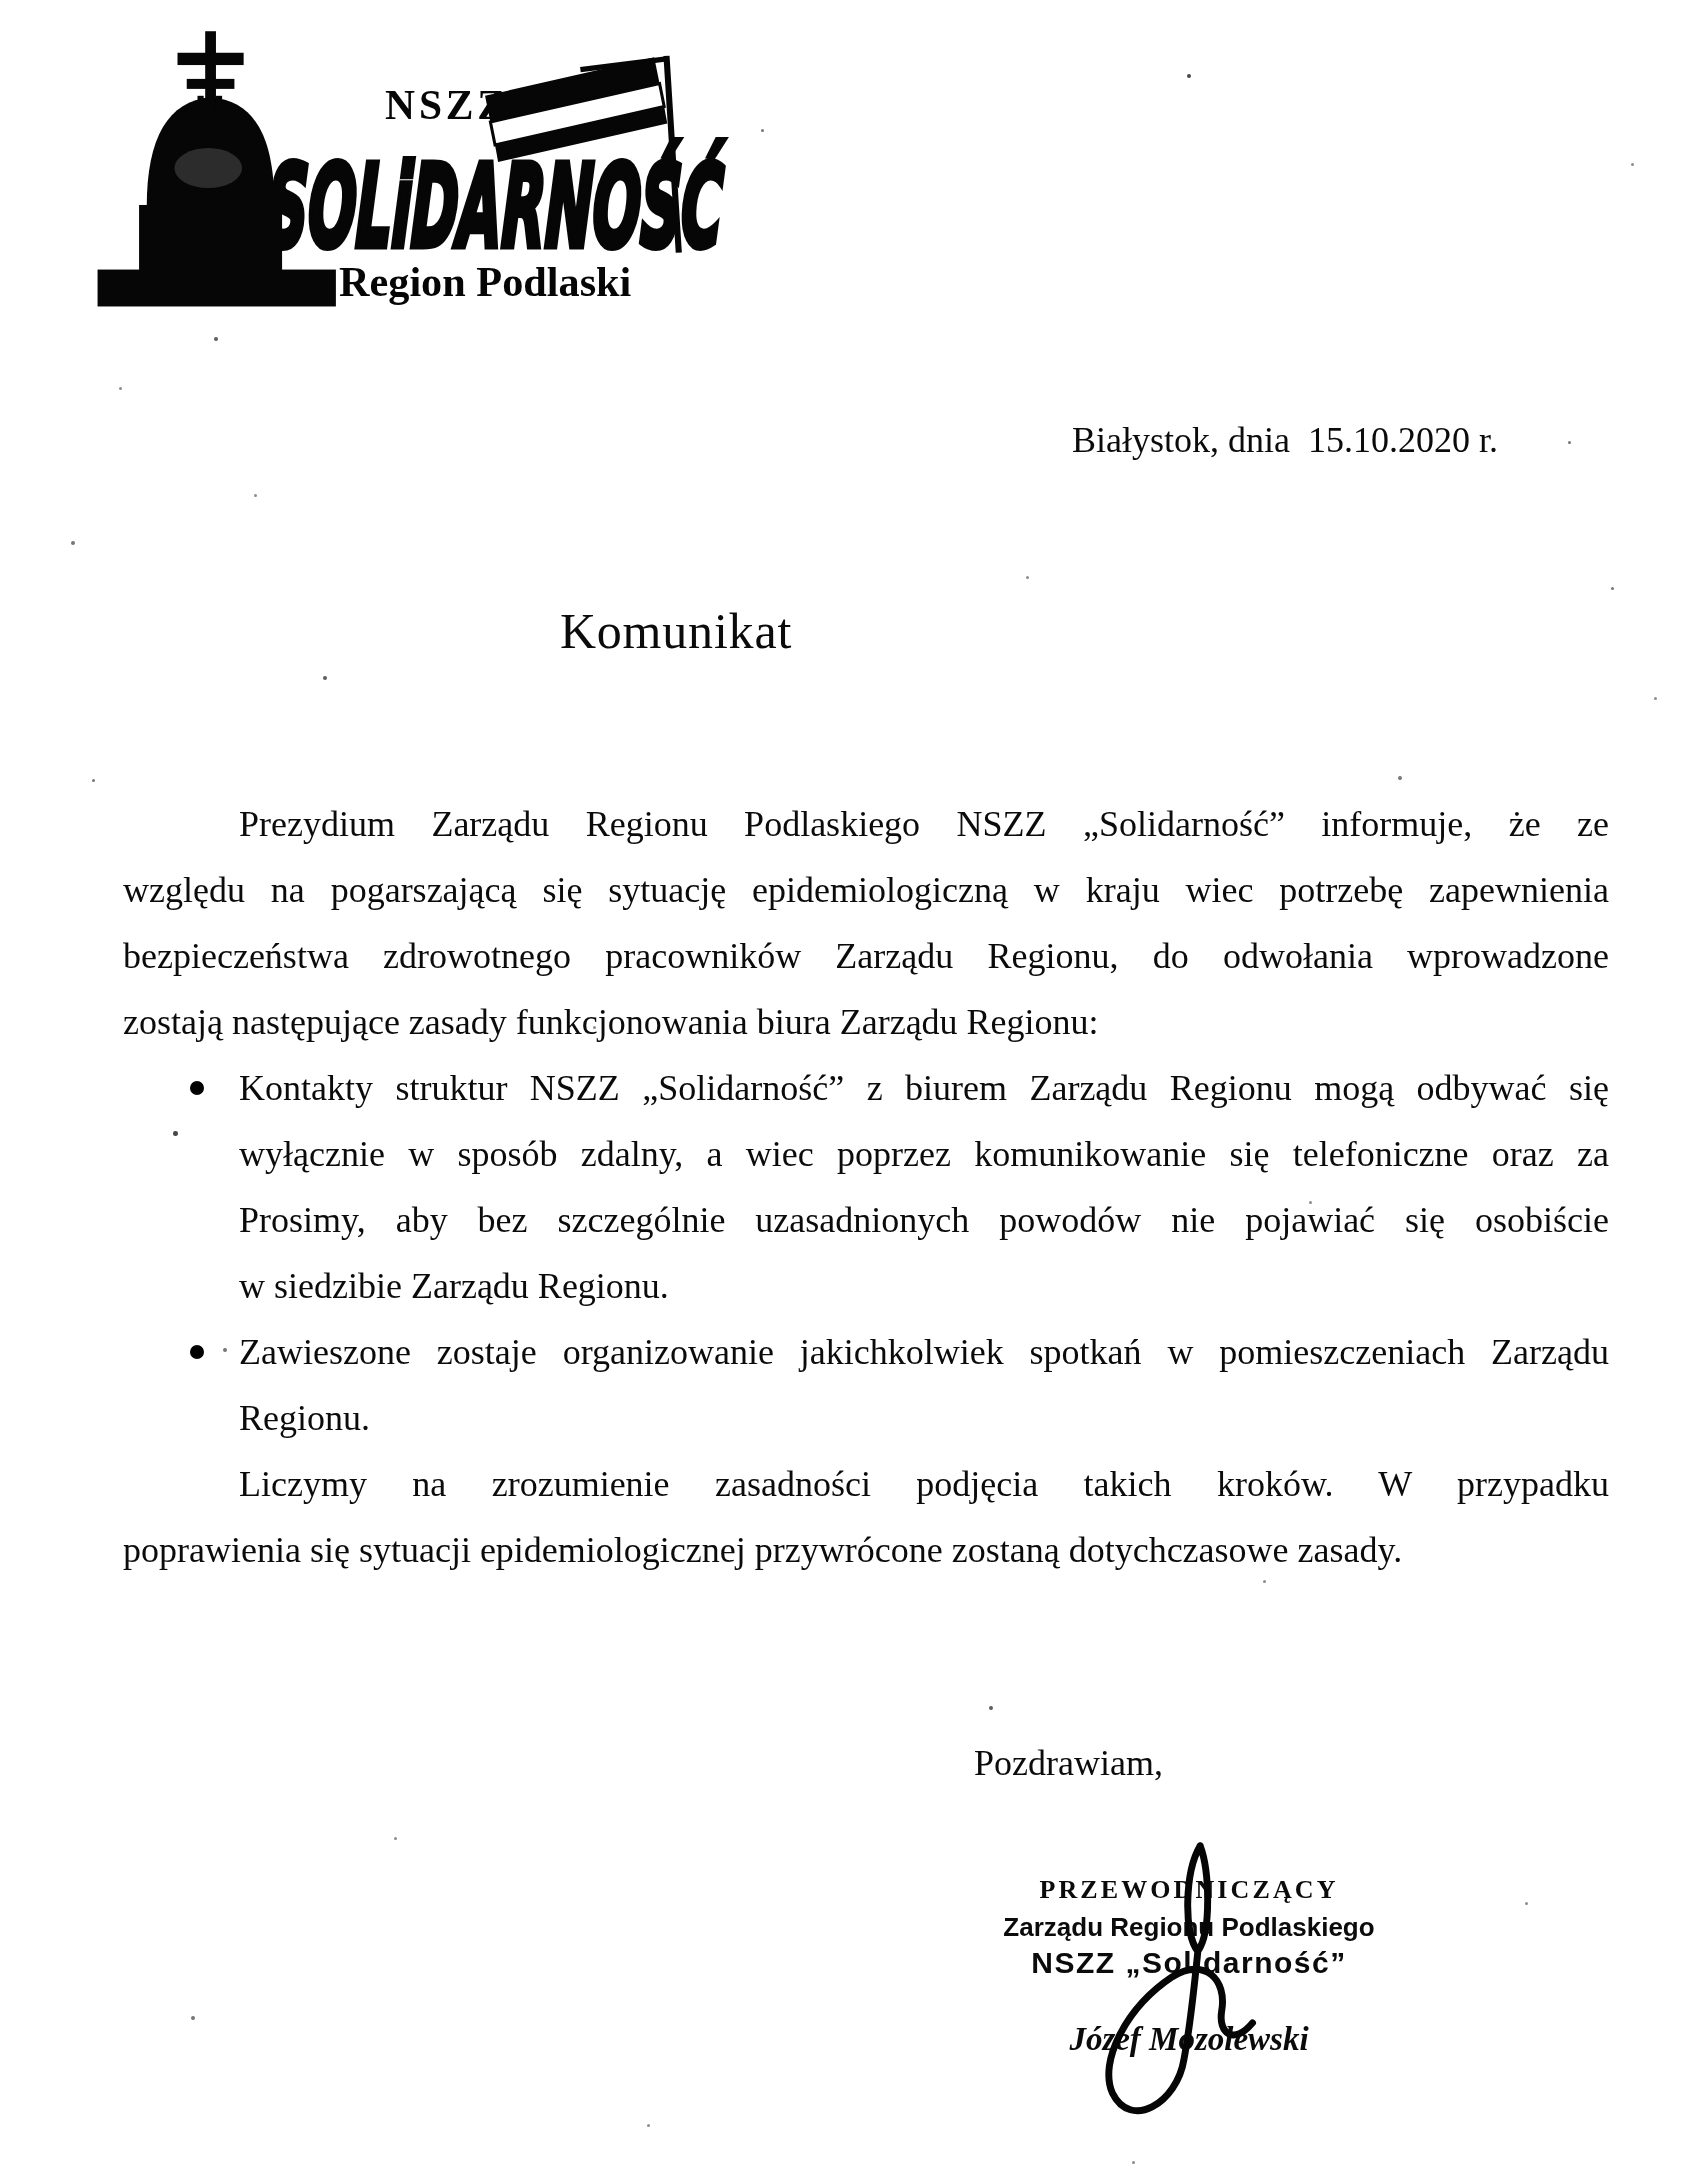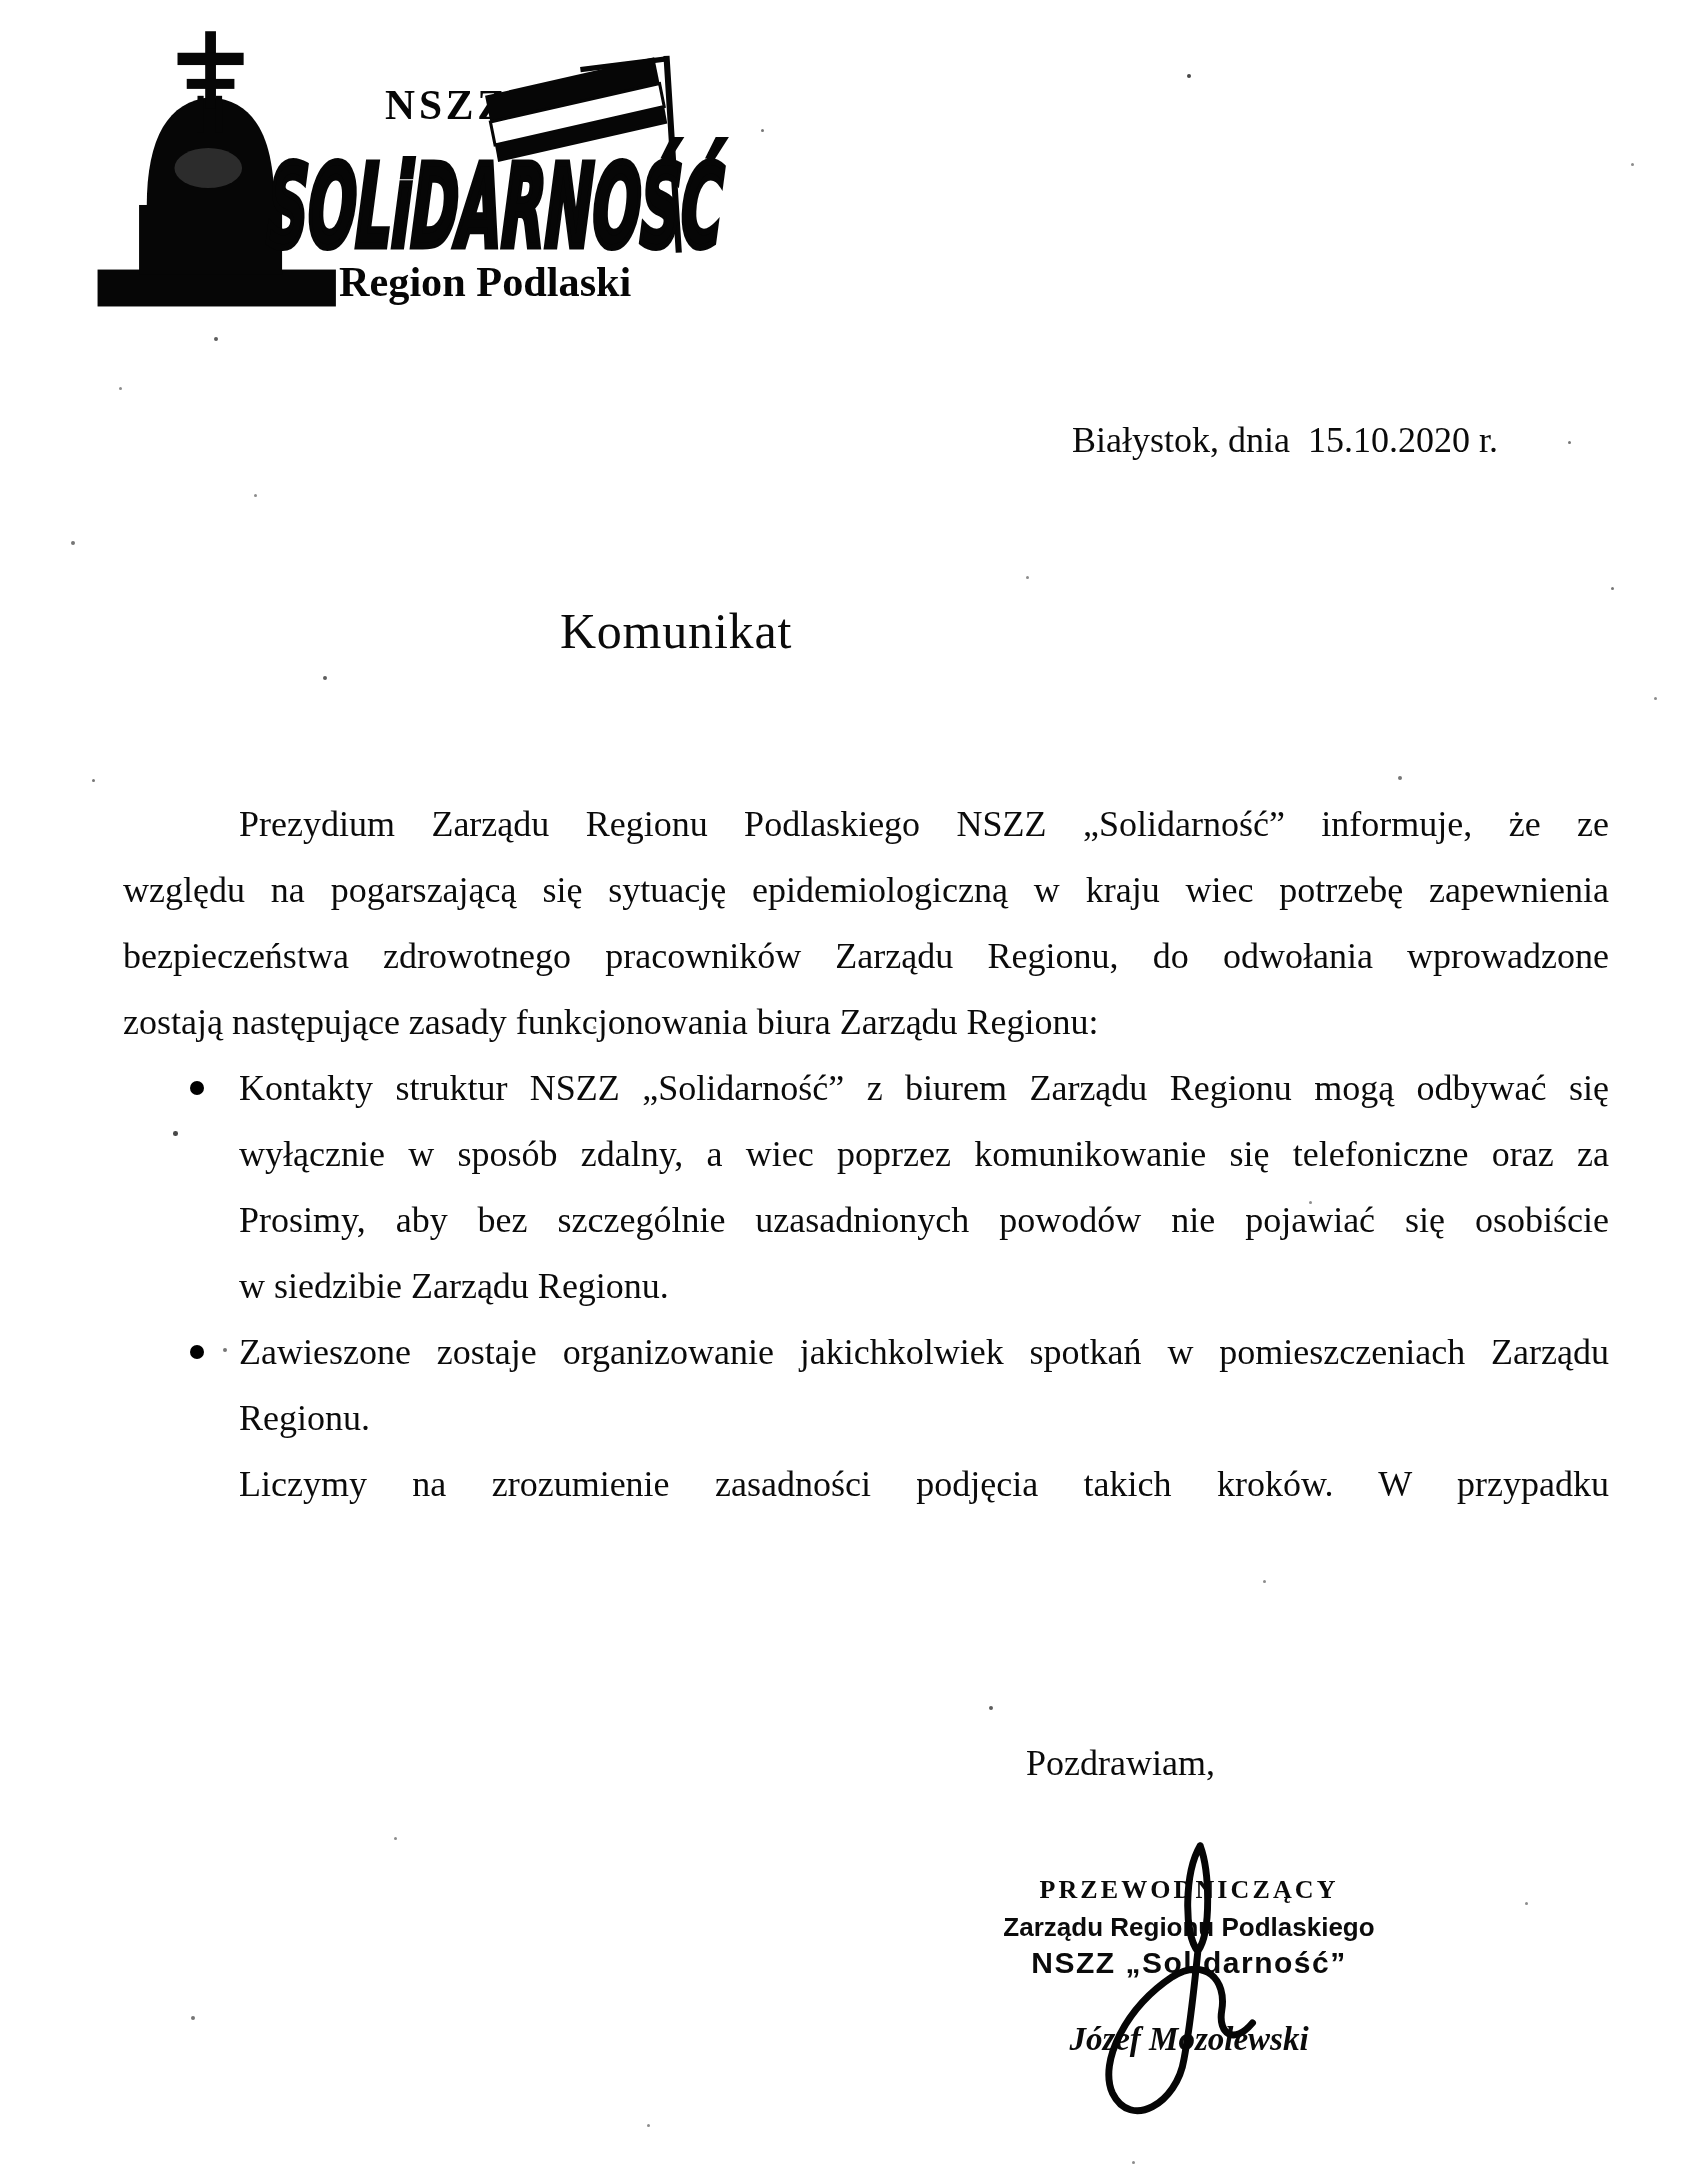--- a/index.html
+++ b/index.html
@@ -27,21 +27,21 @@
   }
   .line { white-space:pre-wrap; }
   .j { text-align:justify; text-align-last:justify; }
   .indent { margin-left:116px; }
   .hang { margin-left:116px; position:relative; }
   .bullet-dot {
     position:absolute; left:-49px; top:26px; width:14px; height:14px;
     border-radius:50%; background:#000;
   }
   
-  .closing { position:absolute; left:1026px; top:1742px; font-size:36px; }
+  .closing { position:absolute; left:974px; top:1742px; font-size:36px; }
   
   .sig-block { position:absolute; left:881px; top:1870px; width:616px; text-align:center; }
   .sig-title {
     font-family:"Liberation Serif", serif; font-weight:bold;
     font-size:26px; letter-spacing:3.1px; line-height:40px;
   }
   .sig-org1 {
     font-family:"Liberation Sans", sans-serif; font-weight:600;
     font-size:26px; line-height:34px;
   }
@@ -119,20 +119,21 @@
     </div>
 
     <div class="hang">
       <span class="bullet-dot"></span>
       <div class="line j">Zawieszone zostaje organizowanie jakichkolwiek spotkań w pomieszczeniach Zarządu</div>
       <div class="line">Regionu.</div>
     </div>
 
     <div>
       <div class="line j indent">Liczymy na zrozumienie zasadności podjęcia takich kroków. W przypadku</div>
+      <div class="line">poprawienia się sytuacji epidemiologicznej przywrócone zostaną dotychczasowe zasady.</div>
     </div>
 
   </div>
 
   <div class="closing">Pozdrawiam,</div>
 
   <div class="sig-block">
     <div class="sig-title">PRZEWODNICZĄCY</div>
     <div class="sig-org1">Zarządu Regionu Podlaskiego</div>
     <div class="sig-org2">NSZZ „Solidarność”</div>

